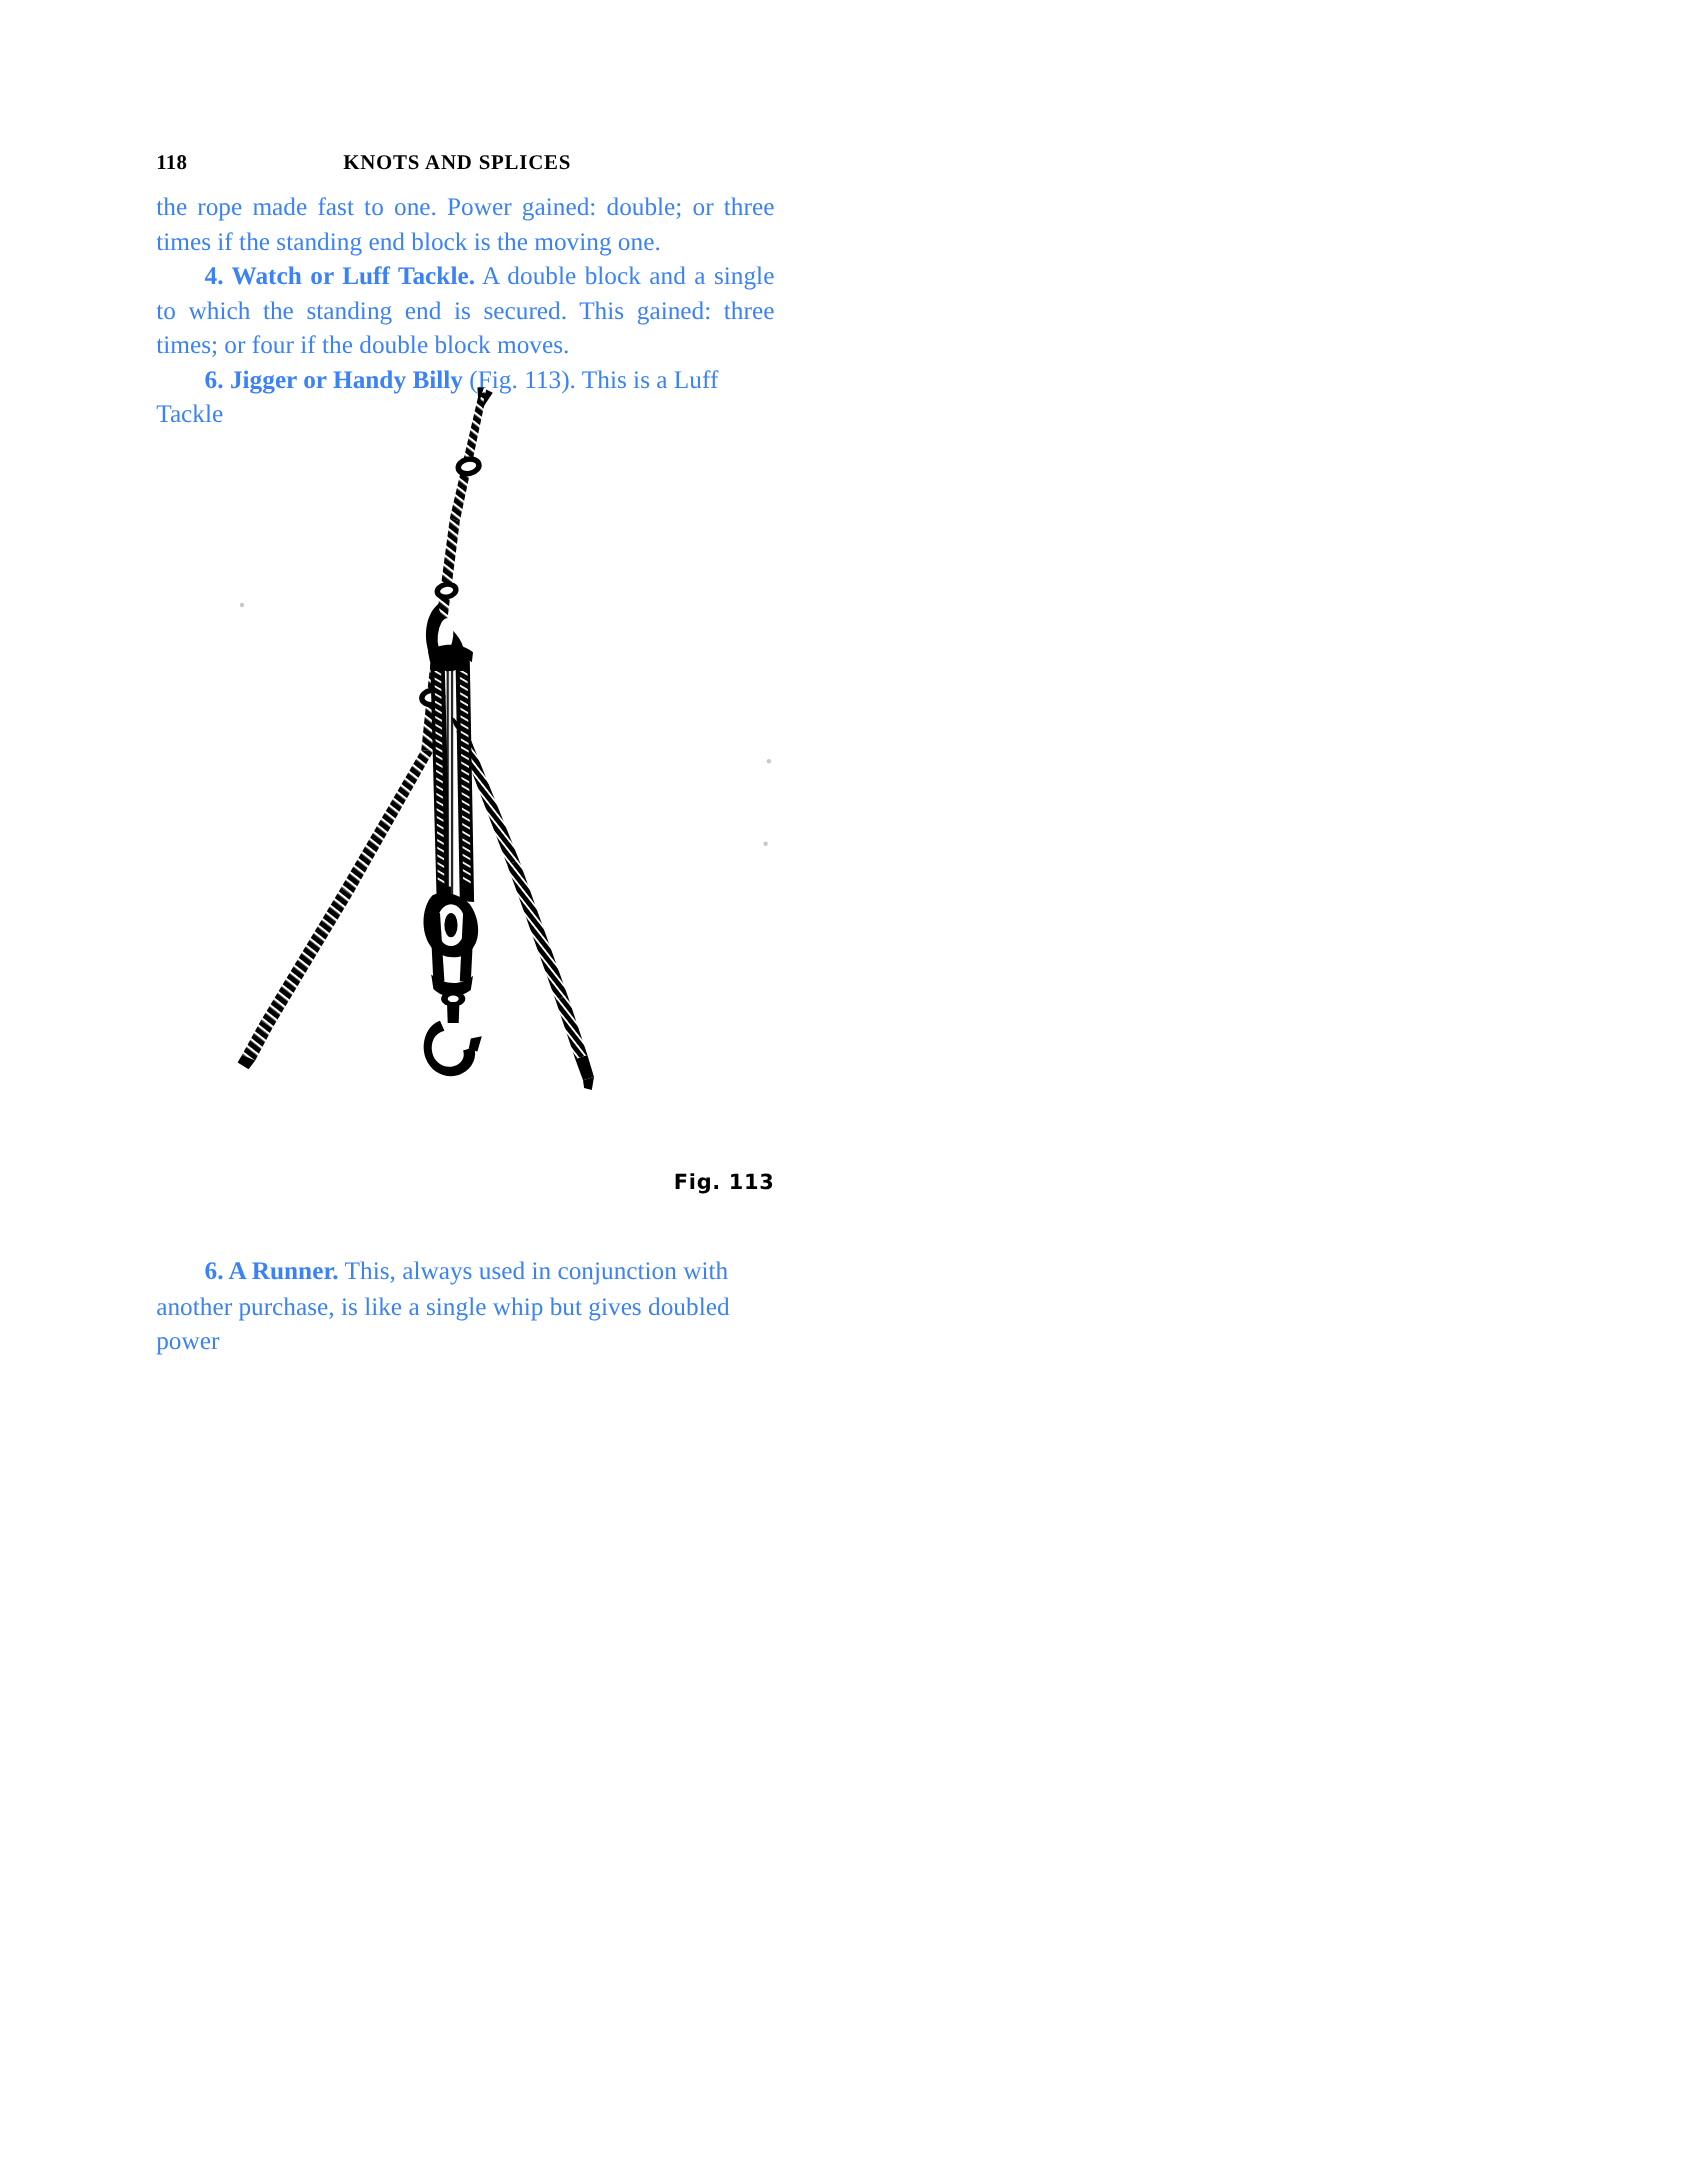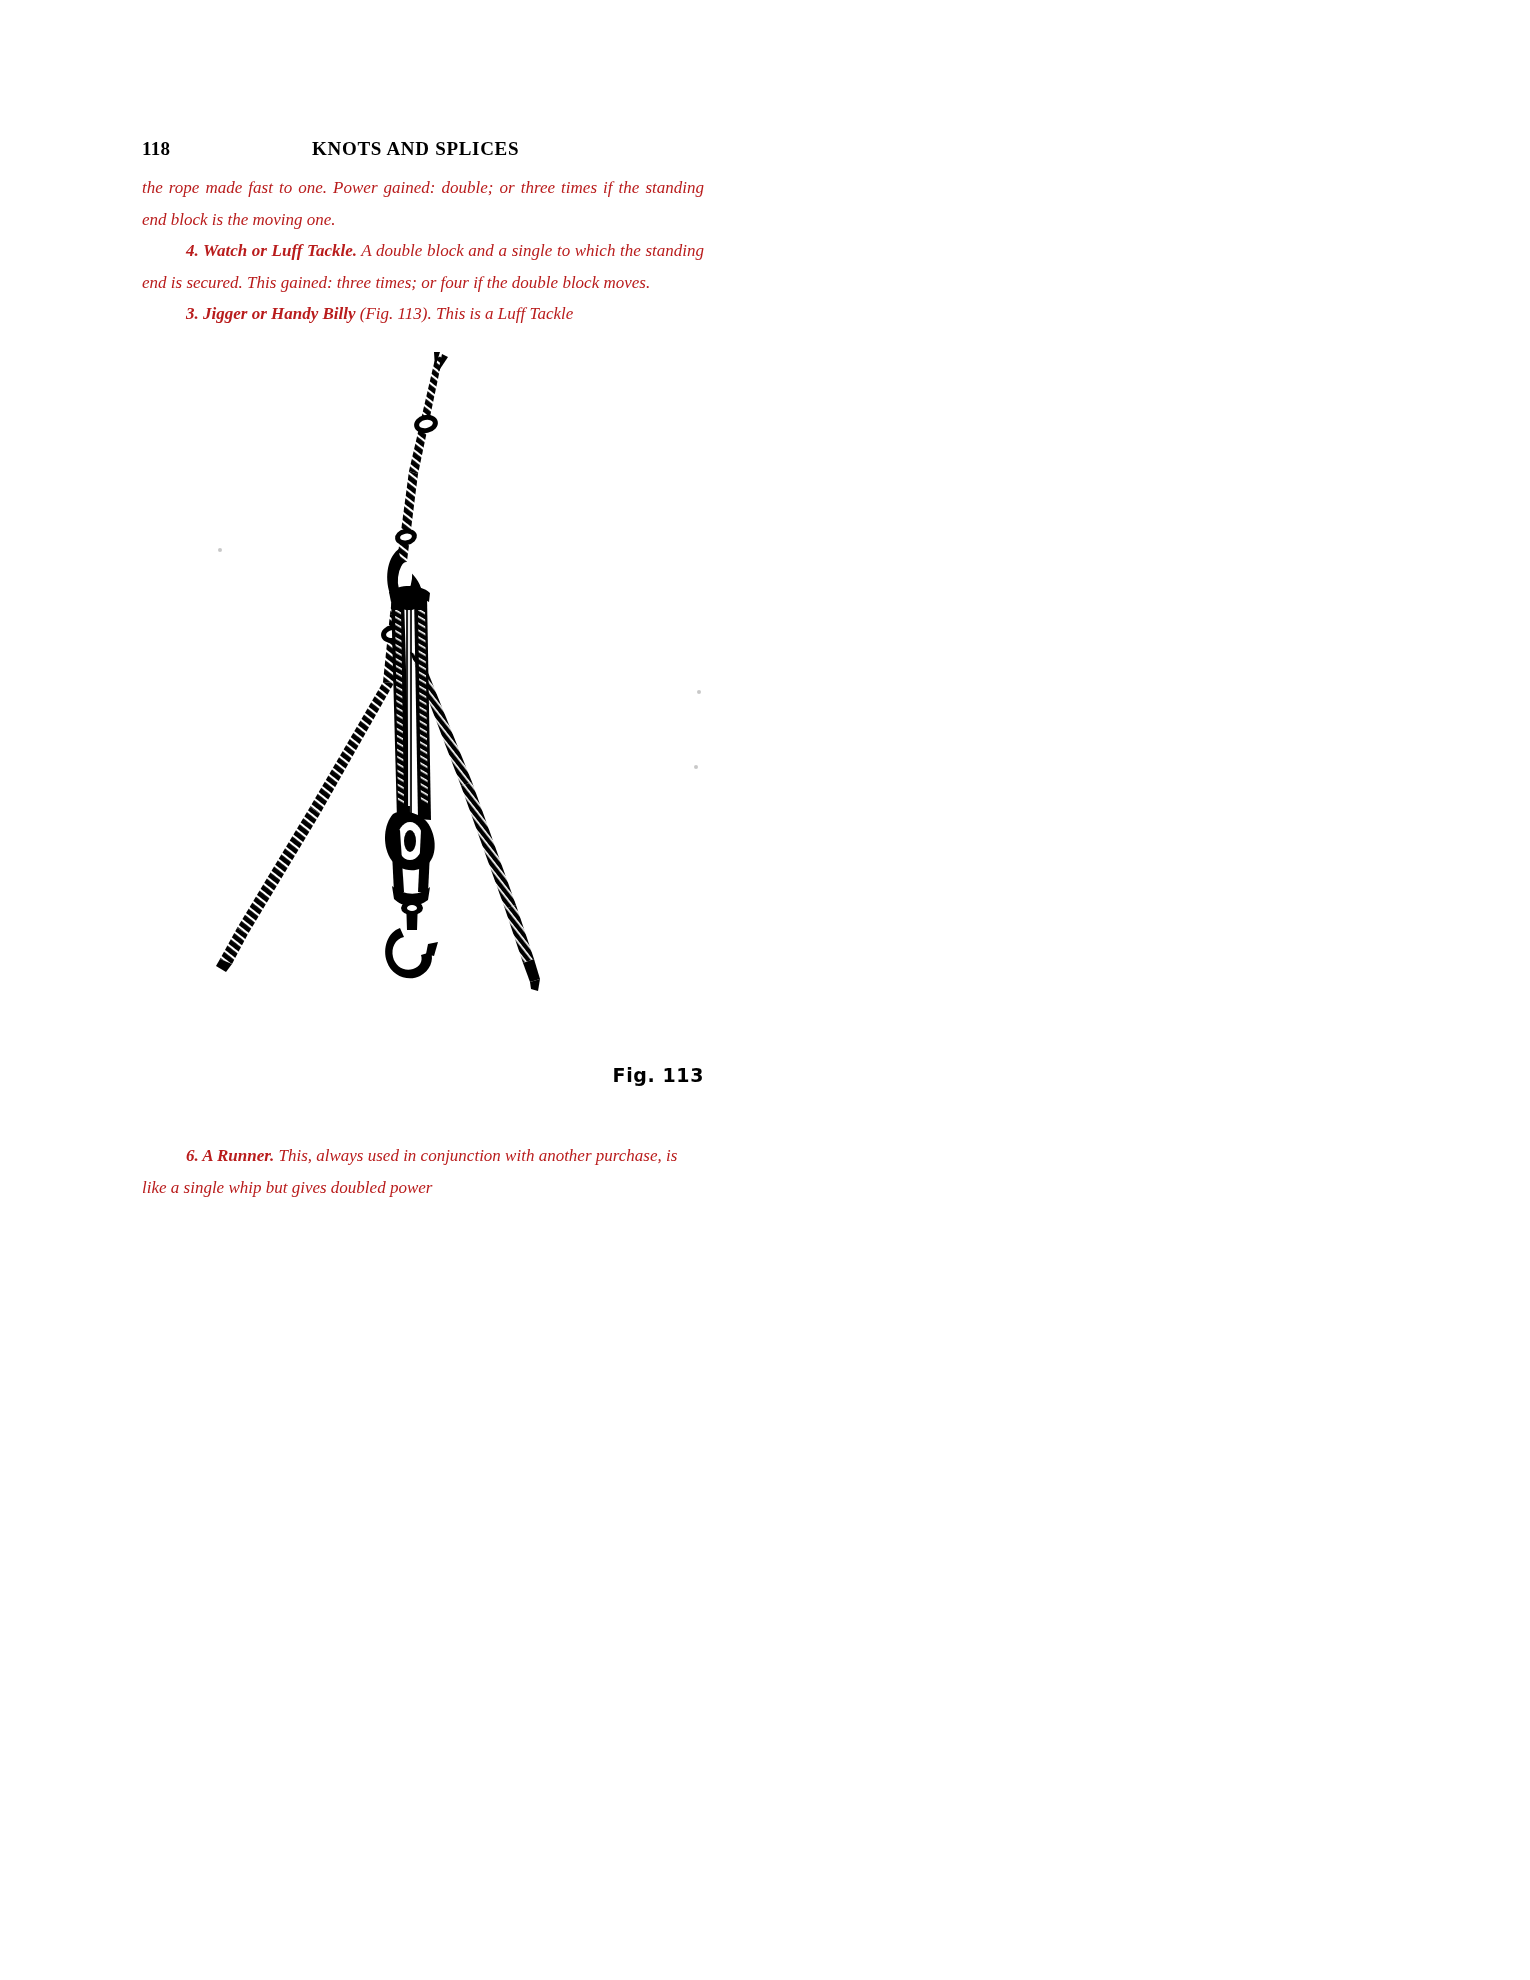--- a/index.html
+++ b/index.html
@@ -48,26 +48,25 @@
     font-size: 19px;
     letter-spacing: 0.7px;
     white-space: nowrap;
   }
 
   
   .textblock {
     position: absolute;
     left: 142px;
     width: 562px;
-    font-size: 17px;
+    font-size: 23px;
     line-height: 31.5px;
     text-align: justify;
     text-justify: inter-word;
-    color: #b91c1c;
-    font-style: italic;
+    color: #3b82f6;
   }
   .textblock.top { top: 172px; }
   .textblock.bottom { top: 1140px; }
 
   .para { margin: 0; }
   .para.indent { text-indent: 26px; }
   .runin { font-weight: bold; margin-left: 18px; }
   .lastline-left { text-align: left; }
 
   
@@ -117,21 +116,21 @@
   </div>
 
   <div class="textblock top">
     <p class="para">the rope made fast to one. Power gained: double; or three times if the standing end block is the moving one.</p>
 
     <p class="para indent">
       <span class="runin">4. Watch or Luff Tackle.</span><span> A double block and a single to which the standing end is secured. This gained: three times; or four if the double block moves.</span>
     </p>
 
     <p class="para indent lastline-left">
-      <span class="runin">3. Jigger or Handy Billy</span><span> (Fig. 113). This is a Luff Tackle</span>
+      <span class="runin">6. Jigger or Handy Billy</span><span> (Fig. 113). This is a Luff Tackle</span>
     </p>
   </div>
 
   <div class="figure">
     <div class="figure-art">
       <svg width="562" height="700" viewBox="0 0 562 700" xmlns="http://www.w3.org/2000/svg">
         <defs>
 
           <pattern id="ropeHatch" width="7" height="7" patternUnits="userSpaceOnUse" patternTransform="rotate(38)">
             <rect width="7" height="7" fill="#000"></rect>

